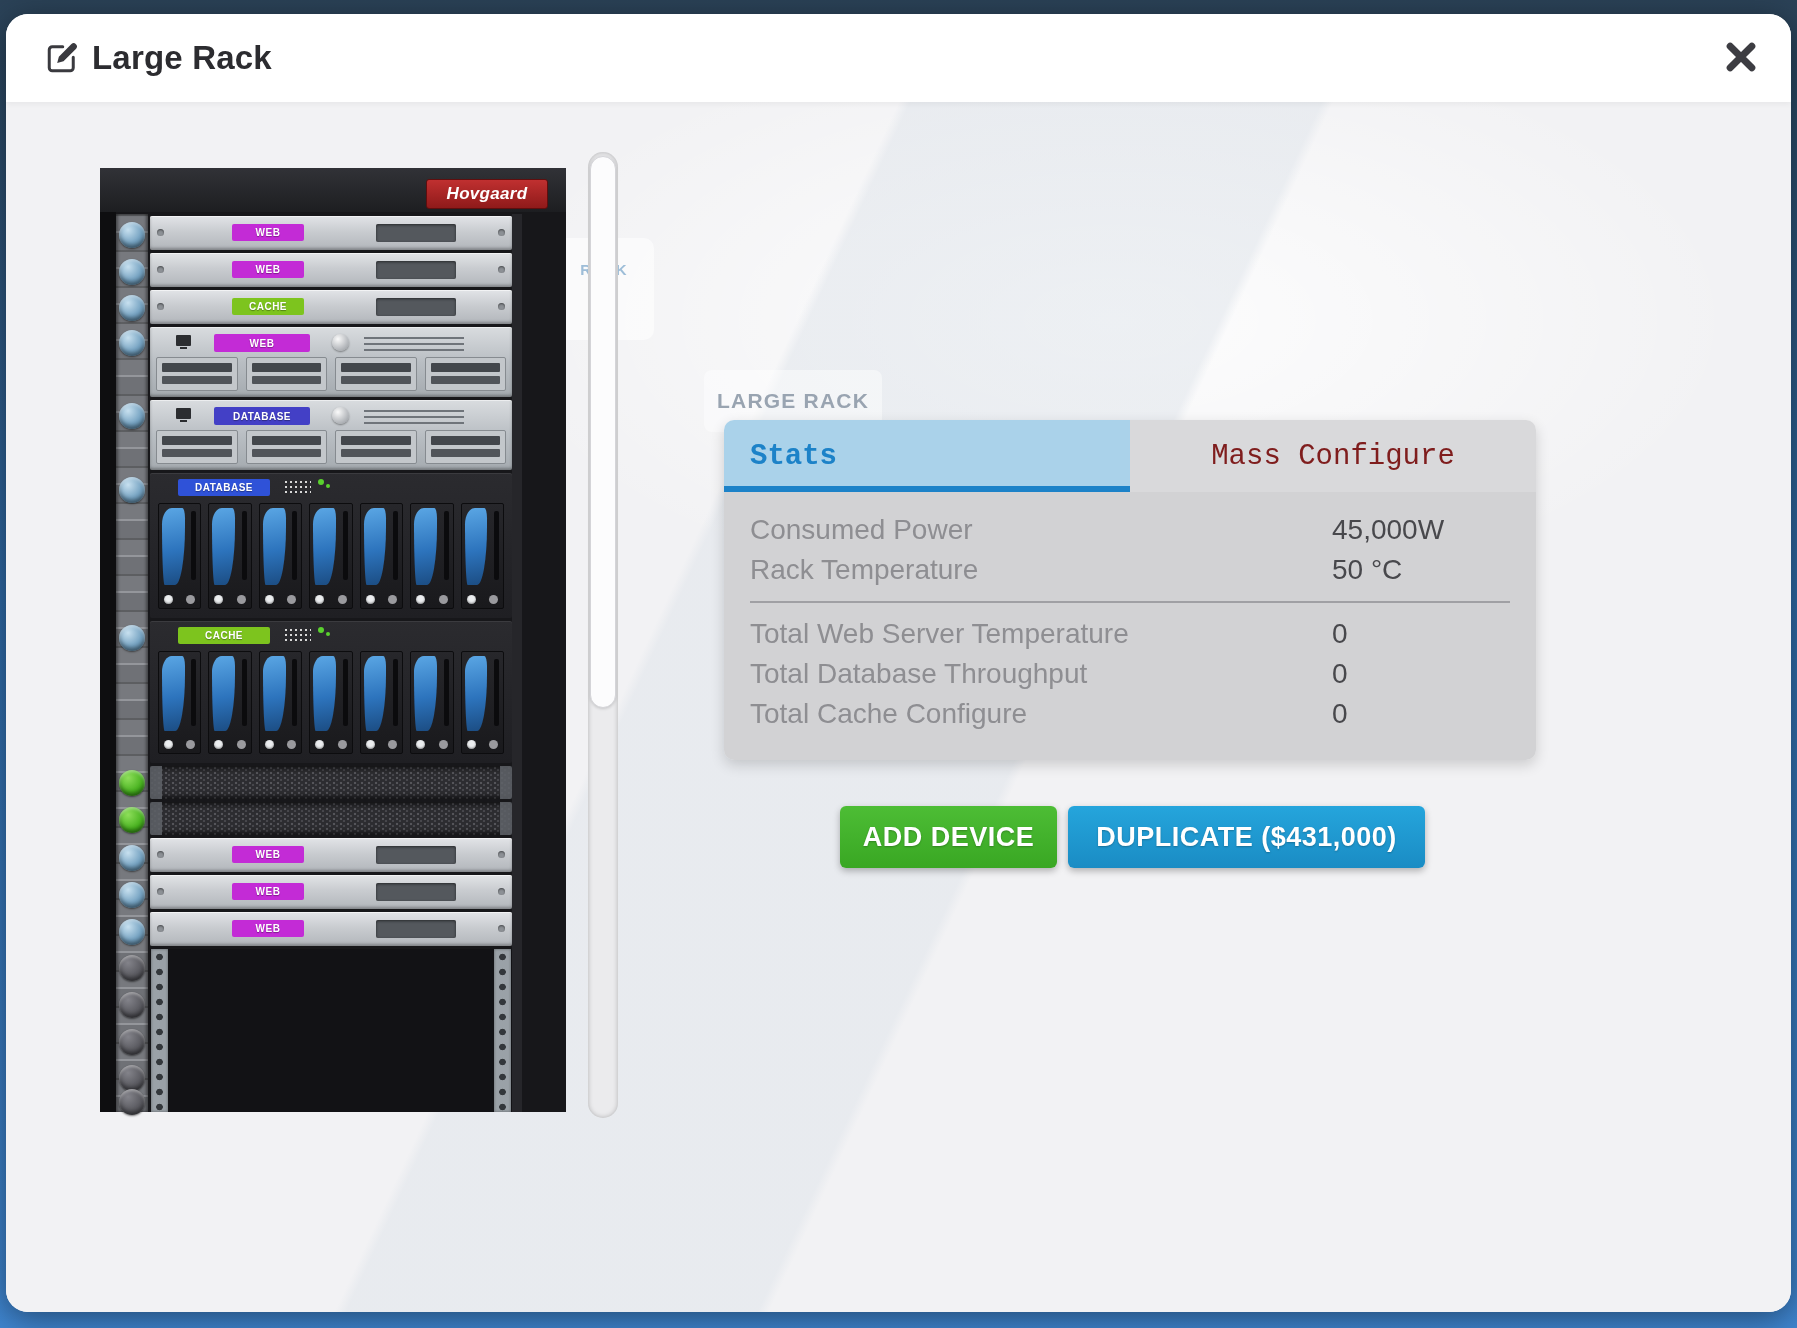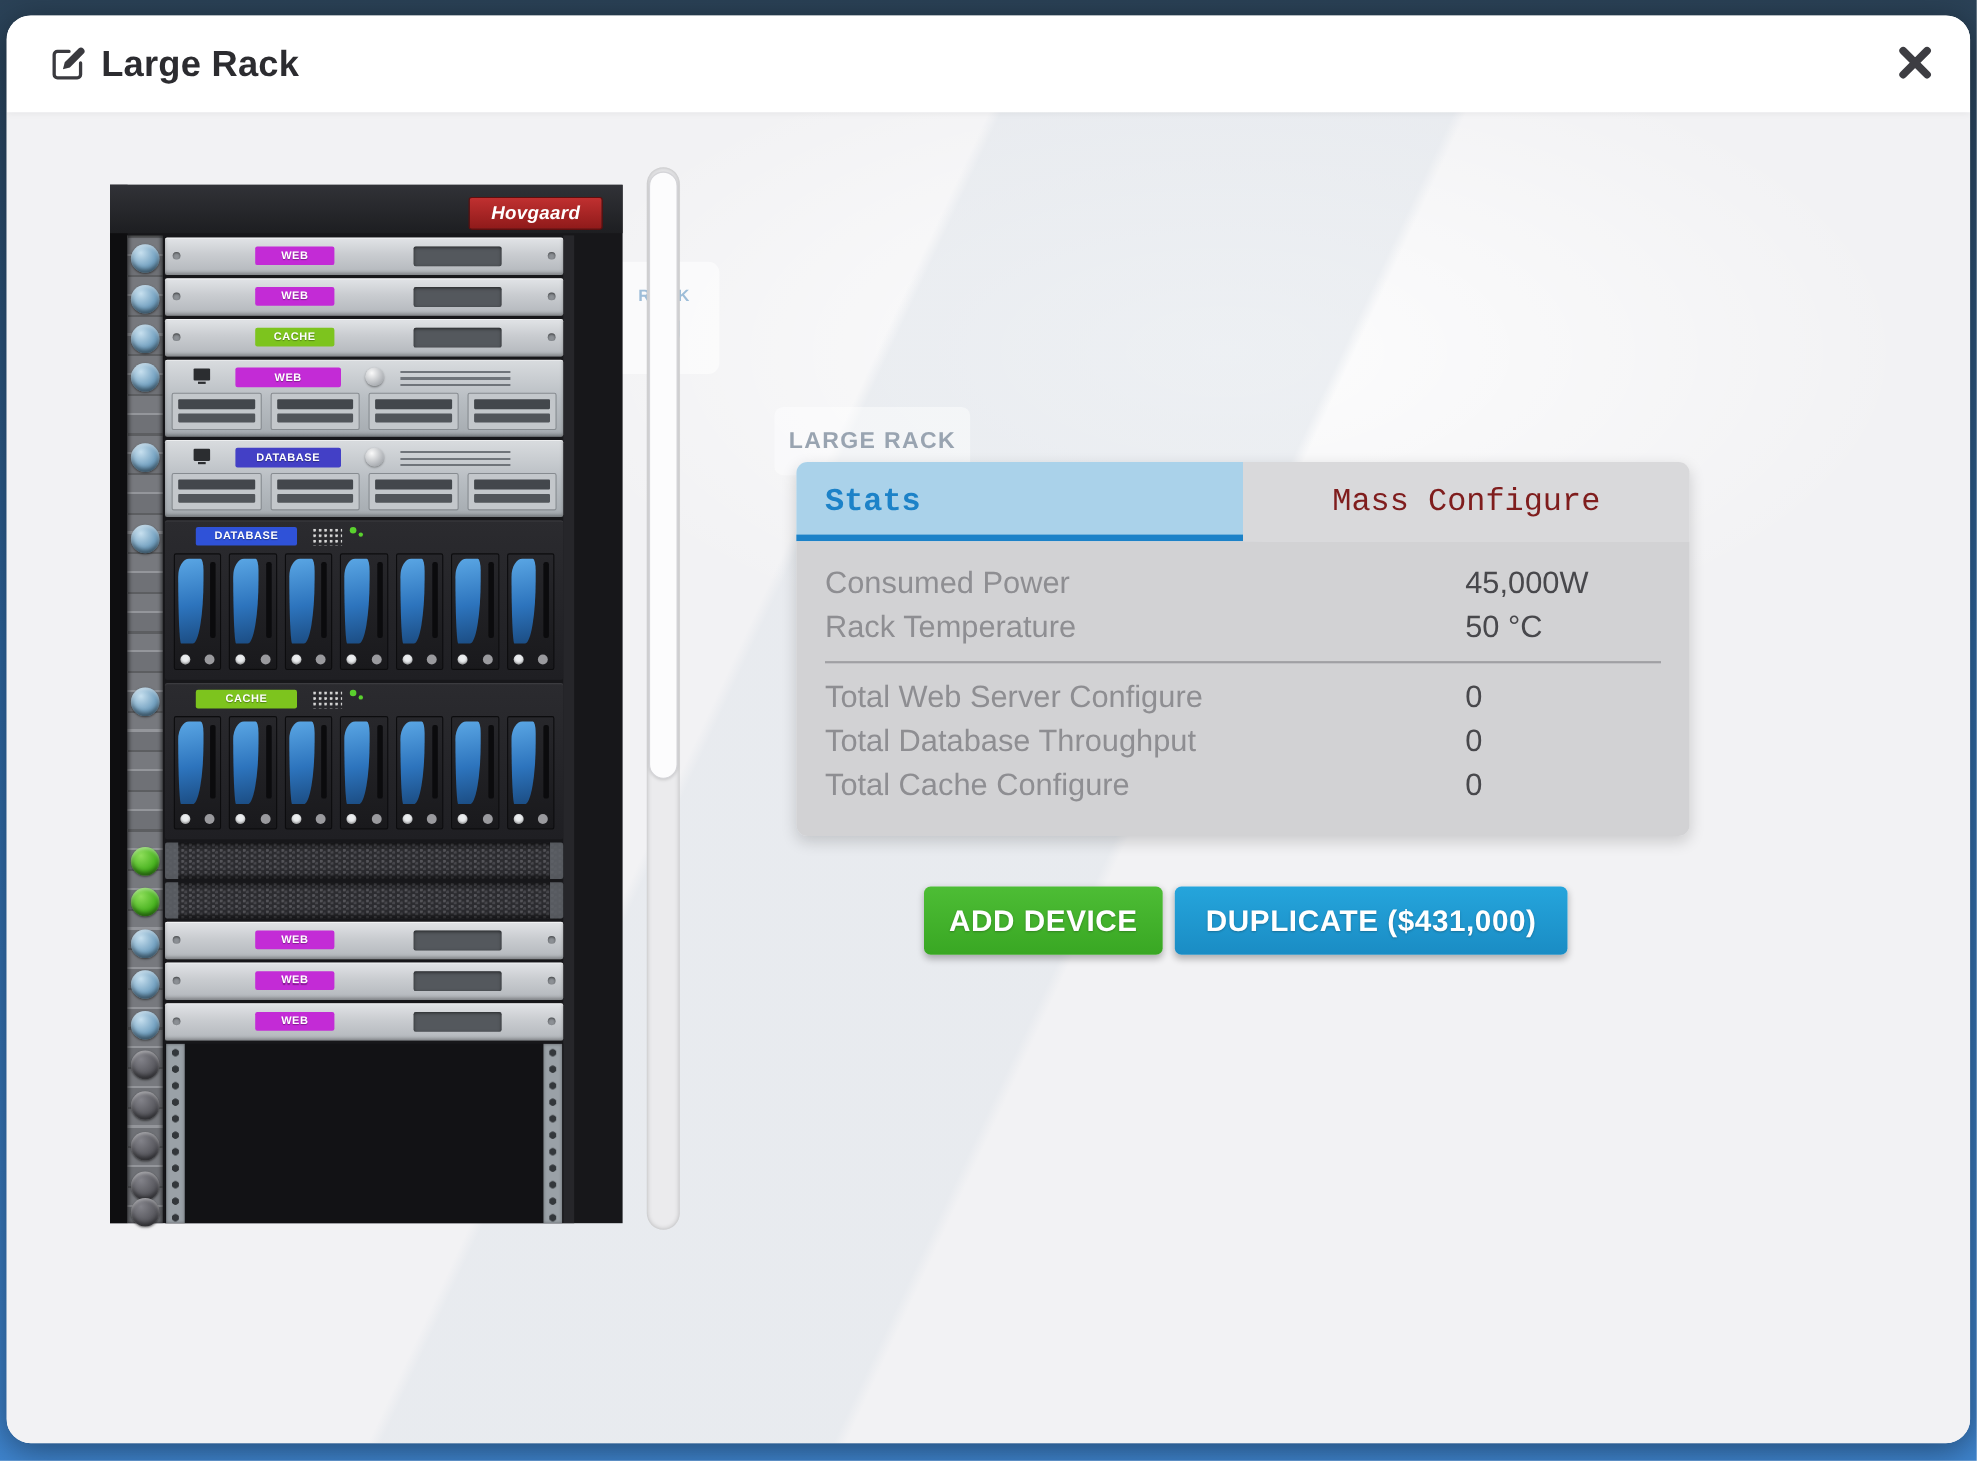--- a/index.html
+++ b/index.html
@@ -357,21 +357,21 @@
       <div class="stat-row">
         <span class="lbl">Consumed Power</span>
         <span class="val">45,000W</span>
       </div>
       <div class="stat-row">
         <span class="lbl">Rack Temperature</span>
         <span class="val">50 °C</span>
       </div>
       <div class="stat-divider"></div>
       <div class="stat-row">
-        <span class="lbl">Total Web Server Configure</span>
+        <span class="lbl">Total Web Server Temperature</span>
         <span class="val">0</span>
       </div>
       <div class="stat-row">
         <span class="lbl">Total Database Throughput</span>
         <span class="val">0</span>
       </div>
       <div class="stat-row">
         <span class="lbl">Total Cache Configure</span>
         <span class="val">0</span>
       </div>

